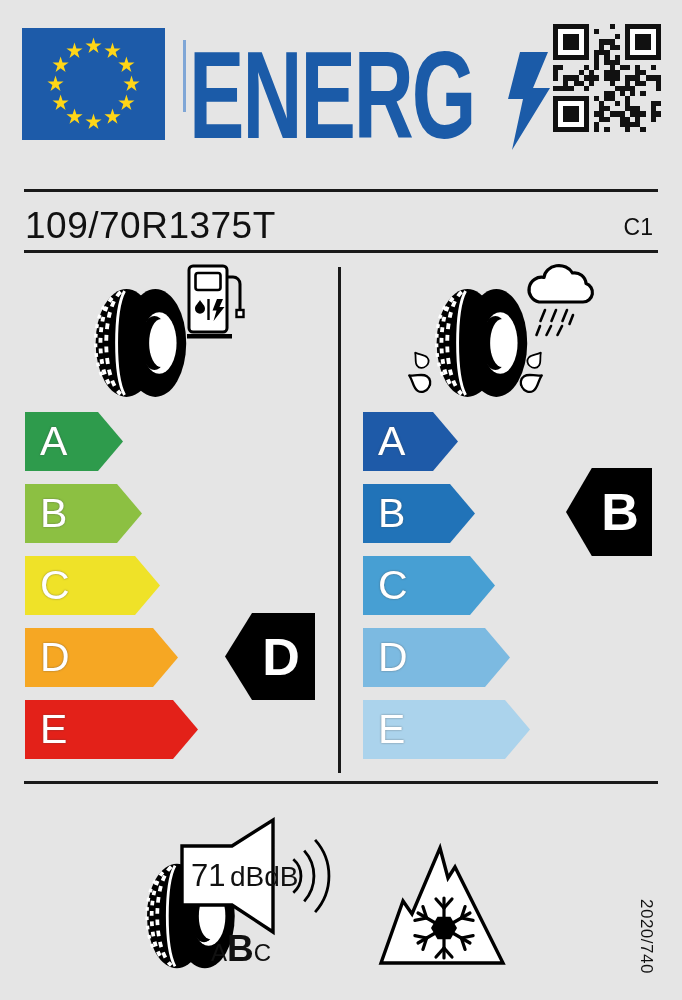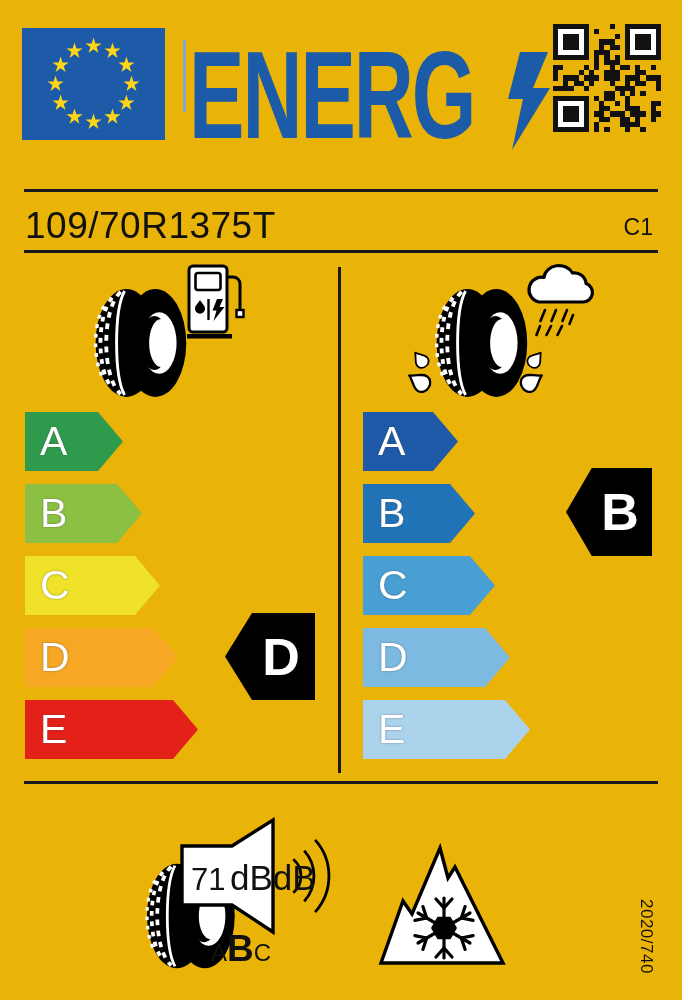--- a/index.html
+++ b/index.html
@@ -1,16 +1,16 @@
 <!DOCTYPE html>
 <html><head>
 <meta charset="utf-8">
 <style>
   html,body{margin:0;padding:0;background:#fff;}
-  .label{position:relative;width:682px;height:1000px;background:#eab308;overflow:hidden;
+  .label{position:relative;width:682px;height:1000px;background:#e5e5e5;overflow:hidden;
          font-family:"Liberation Sans",sans-serif;color:#111;}
   .abs{position:absolute;}
   
   .eu-flag{left:22px;top:28px;width:143px;height:112px;}
   .logo-sep{left:183px;top:40px;width:3px;height:72px;background:#7fa6d6;}
   .energ{left:189px;top:40px;height:110px;display:flex;align-items:center;
          color:#1b5ba8;font-weight:bold;font-size:124px;line-height:1;}
   .energ span{display:inline-block;transform:scaleX(.67);transform-origin:0 50%;letter-spacing:-3px;}
   .bolt{left:508px;top:52px;width:42px;height:98px;}
   .qr{left:553px;top:24px;width:108px;height:108px;}
@@ -26,21 +26,21 @@
          clip-path:polygon(0 0,calc(100% - 25px) 0,100% 50%,calc(100% - 25px) 100%,0 100%);
          display:flex;align-items:center;filter:drop-shadow(0 0 1px #999);}
   .arrow .ltr{color:#fff;font-size:41px;padding-left:15px;line-height:1;
               text-shadow:0 0 2px rgba(70,70,70,.65);}
   .ind{position:absolute;background:#000;display:flex;align-items:center;justify-content:center;
        clip-path:polygon(0 50%,30% 0,100% 0,100% 100%,30% 100%);}
   .ind .ltr{color:#fff;font-weight:bold;font-size:52px;padding-left:22px;line-height:1;}
   
   .db-text{left:191px;top:858px;width:82px;text-align:center;white-space:nowrap;}
   .db-text .v{font-weight:normal;font-size:31px;}
-  .db-text .u{font-size:35px;text-align:center;}
+  .db-text .u{font-size:28px;text-align:center;}
   .abc{left:211px;top:928px;display:flex;align-items:baseline;height:40px;}
   .abc .s{font-size:24px;}
   .abc .big{font-size:37px;font-weight:bold;}
   .reg{left:636px;top:899px;height:74px;writing-mode:vertical-rl;font-size:17px;letter-spacing:.5px;}
 </style>
 </head>
 <body>
 
 <div class="label">
 

